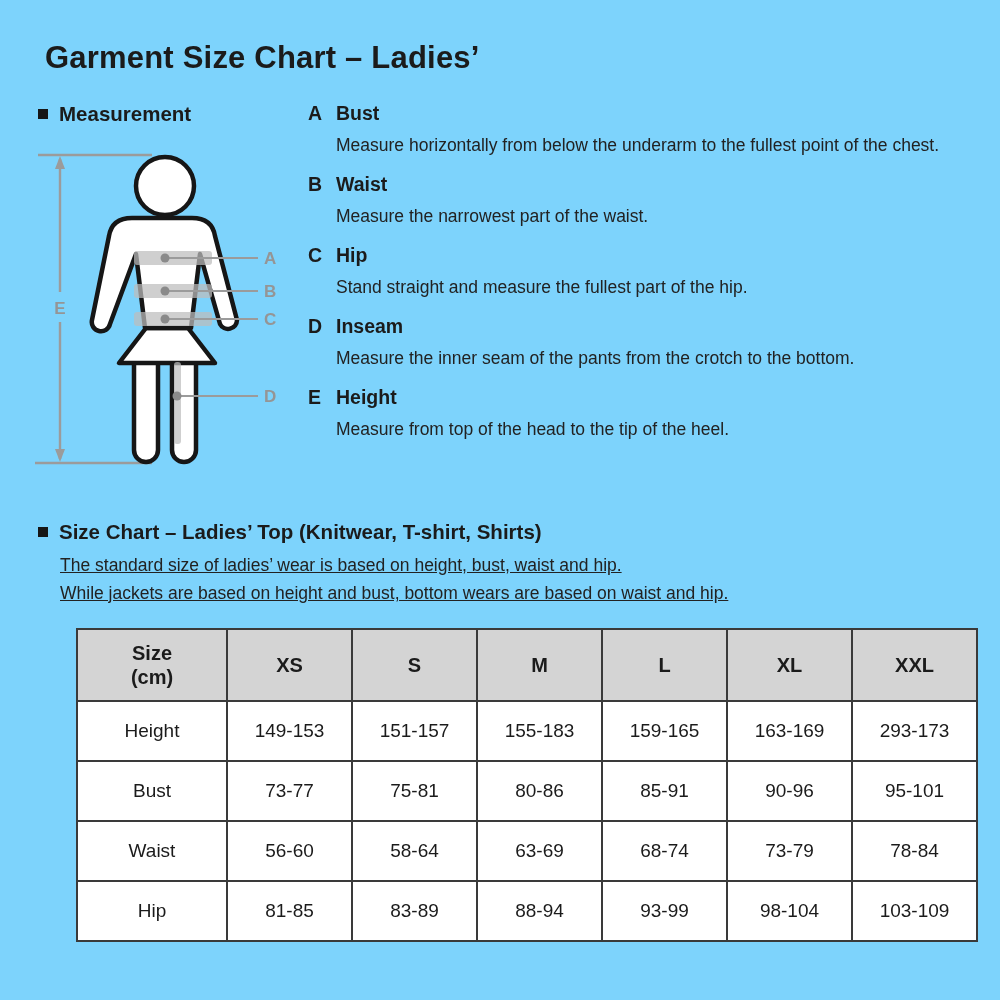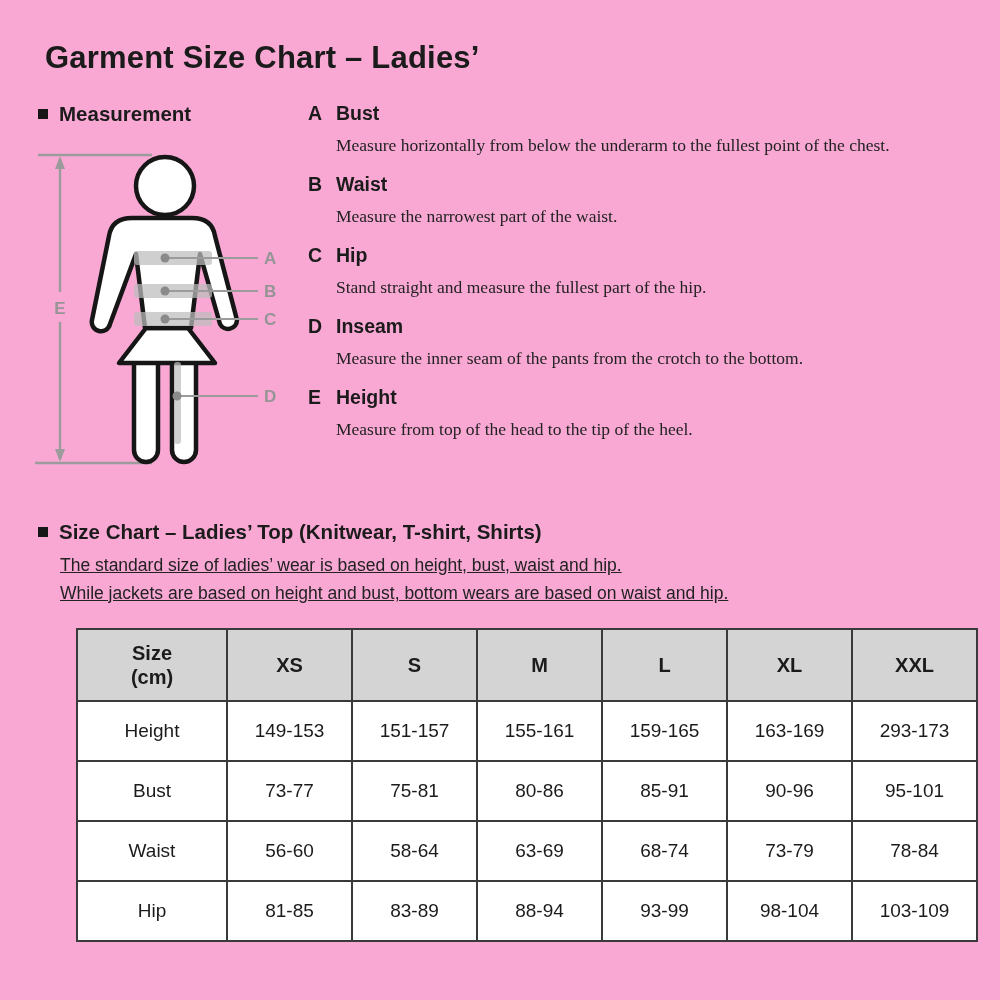--- a/index.html
+++ b/index.html
@@ -1,33 +1,33 @@
 <!DOCTYPE html>
 <html><head>
 <meta charset="utf-8">
 <style>
   html,body{margin:0;padding:0;background:#ffffff;}
   body{width:1000px;height:1000px;font-family:"Liberation Sans",sans-serif;color:#1b1b1b;}
-  .page{position:relative;width:1000px;height:1000px;background:#f9a8d4;overflow:hidden;}
+  .page{position:relative;width:1000px;height:1000px;background:#7dd3fc;overflow:hidden;}
 
   .title{position:absolute;left:45px;top:40px;font-size:31px;font-weight:bold;letter-spacing:.2px;}
 
   .sec-head{position:absolute;font-size:20.5px;font-weight:bold;white-space:nowrap;}
   .bullet{display:inline-block;width:10px;height:10px;background:#161616;margin-right:11px;vertical-align:2px;}
   .sec-head .regular{font-weight:700;margin-top:30px;}
 
   #measurement-heading{left:38px;top:102px;text-align:right;}
   #sizechart-heading{left:38px;top:520px;}
 
   .figure-wrap{position:absolute;left:30px;top:132px;width:260px;height:350px;}
 
   .defs{position:absolute;left:308px;top:101px;width:660px;}
   .def-term{display:flex;font-size:19.5px;font-weight:bold;line-height:24px;margin:0 0 7px 0;}
   .def-letter{width:28px;flex:0 0 auto;}
-  .def-desc{margin:0 0 14px 28px;font-size:17.5px;line-height:26px;color:#222;font-family:Liberation Serif, serif;}
+  .def-desc{margin:0 0 14px 28px;font-size:17.5px;line-height:26px;color:#222;}
 
   .sc-desc{position:absolute;left:60px;top:551px;font-size:17.5px;line-height:28px;color:#222;text-decoration:underline;}
 
   table.size-table{position:absolute;left:40px;top:628px;width:900px;border-collapse:collapse;table-layout:fixed;margin-left:36px;}
   .size-table th,.size-table td{border:2px solid #3a3a3a;text-align:center;vertical-align:middle;padding:0;}
   .size-table thead th{background:#d4d4d4;height:70px;font-size:20px;font-weight:bold;line-height:24px;}
   .size-table tbody tr{height:60px;}
   .size-table tbody td{font-size:19px;background:#fff;}
   .size-table col.c-label{width:150px;}
   .size-table col.c-size{width:125px;}
@@ -164,21 +164,21 @@
         <th>L</th>
         <th>XL</th>
         <th>XXL</th>
       </tr>
     </thead>
     <tbody>
       <tr>
         <td>Height</td>
         <td>149-153</td>
         <td>151-157</td>
-        <td>155-161</td>
+        <td>155-183</td>
         <td>159-165</td>
         <td>163-169</td>
         <td>293-173</td>
       </tr>
       <tr>
         <td>Bust</td>
         <td>73-77</td>
         <td>75-81</td>
         <td>80-86</td>
         <td>85-91</td>

